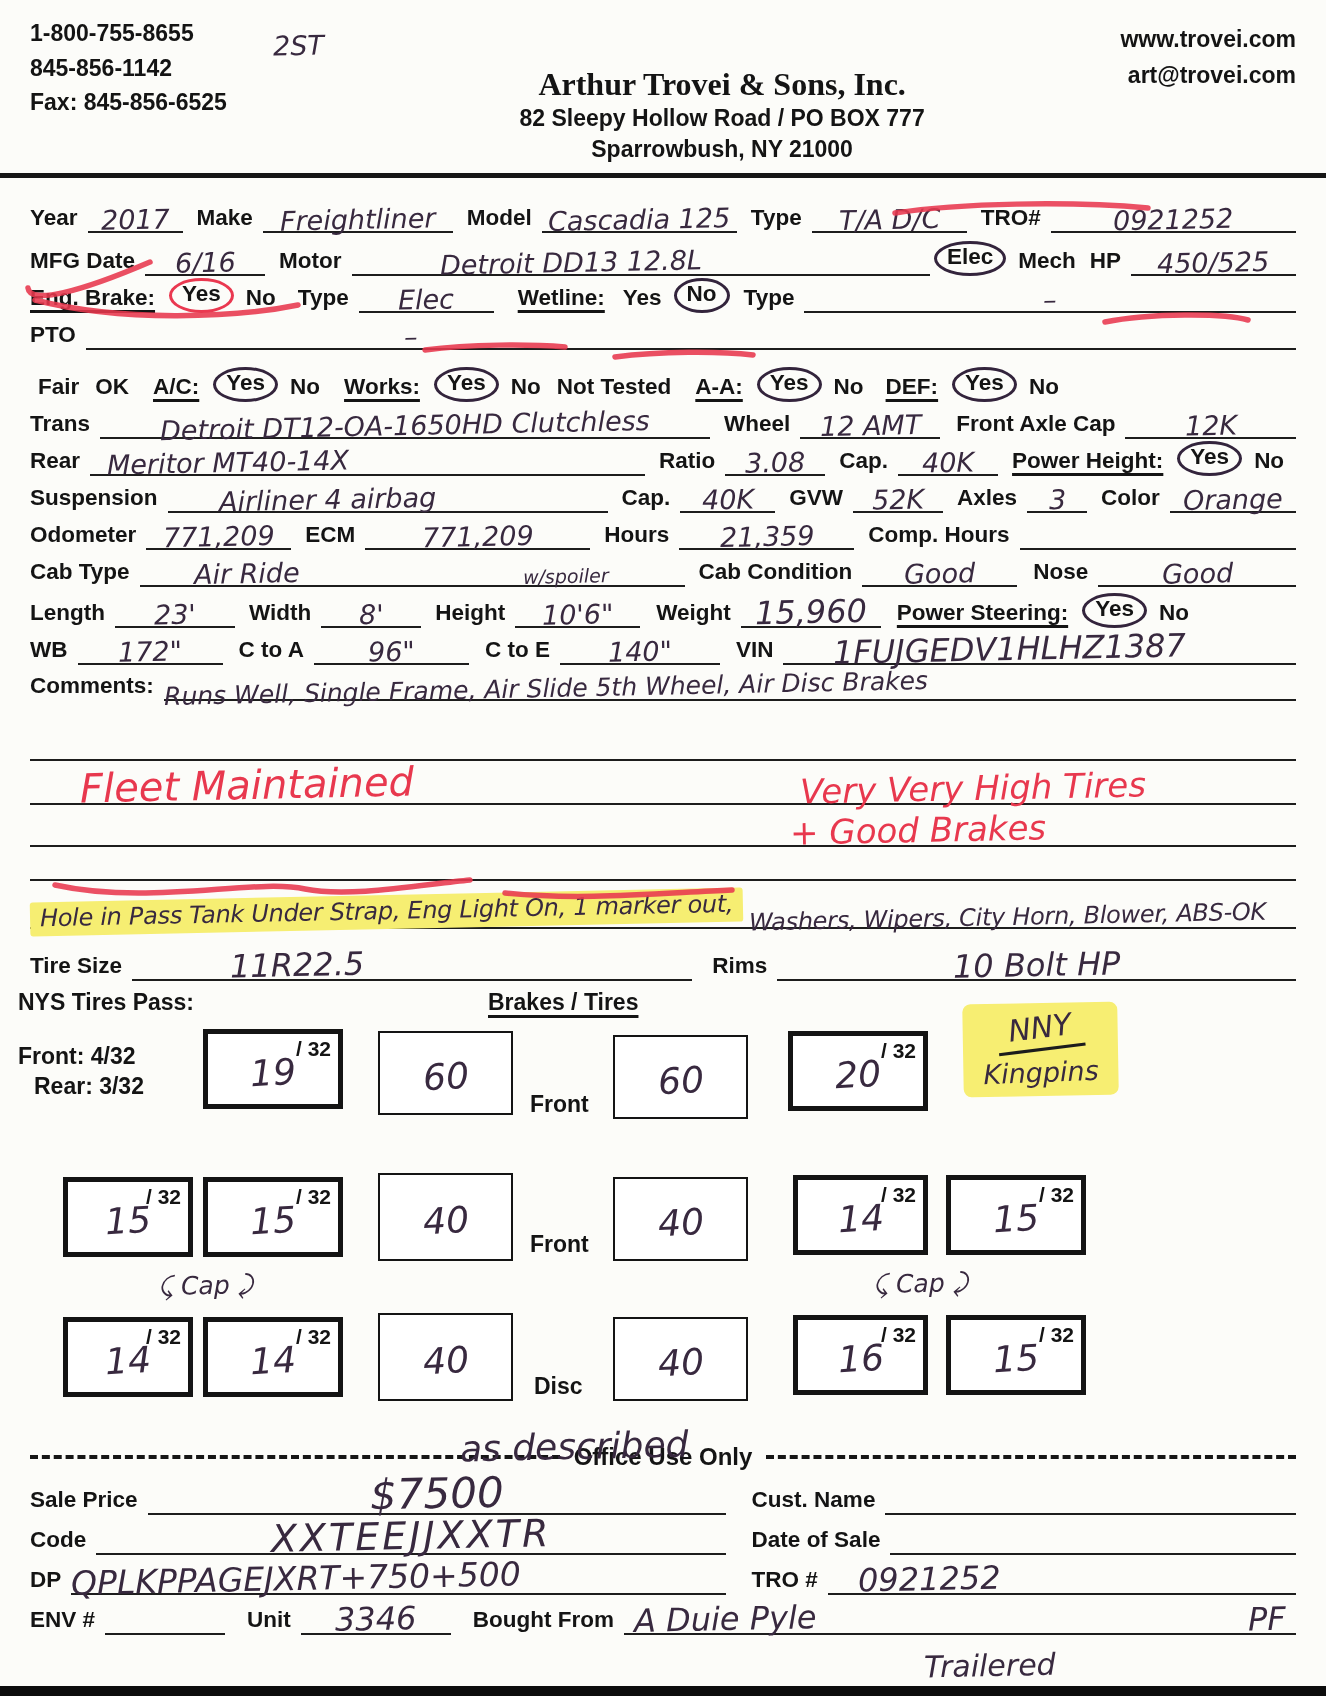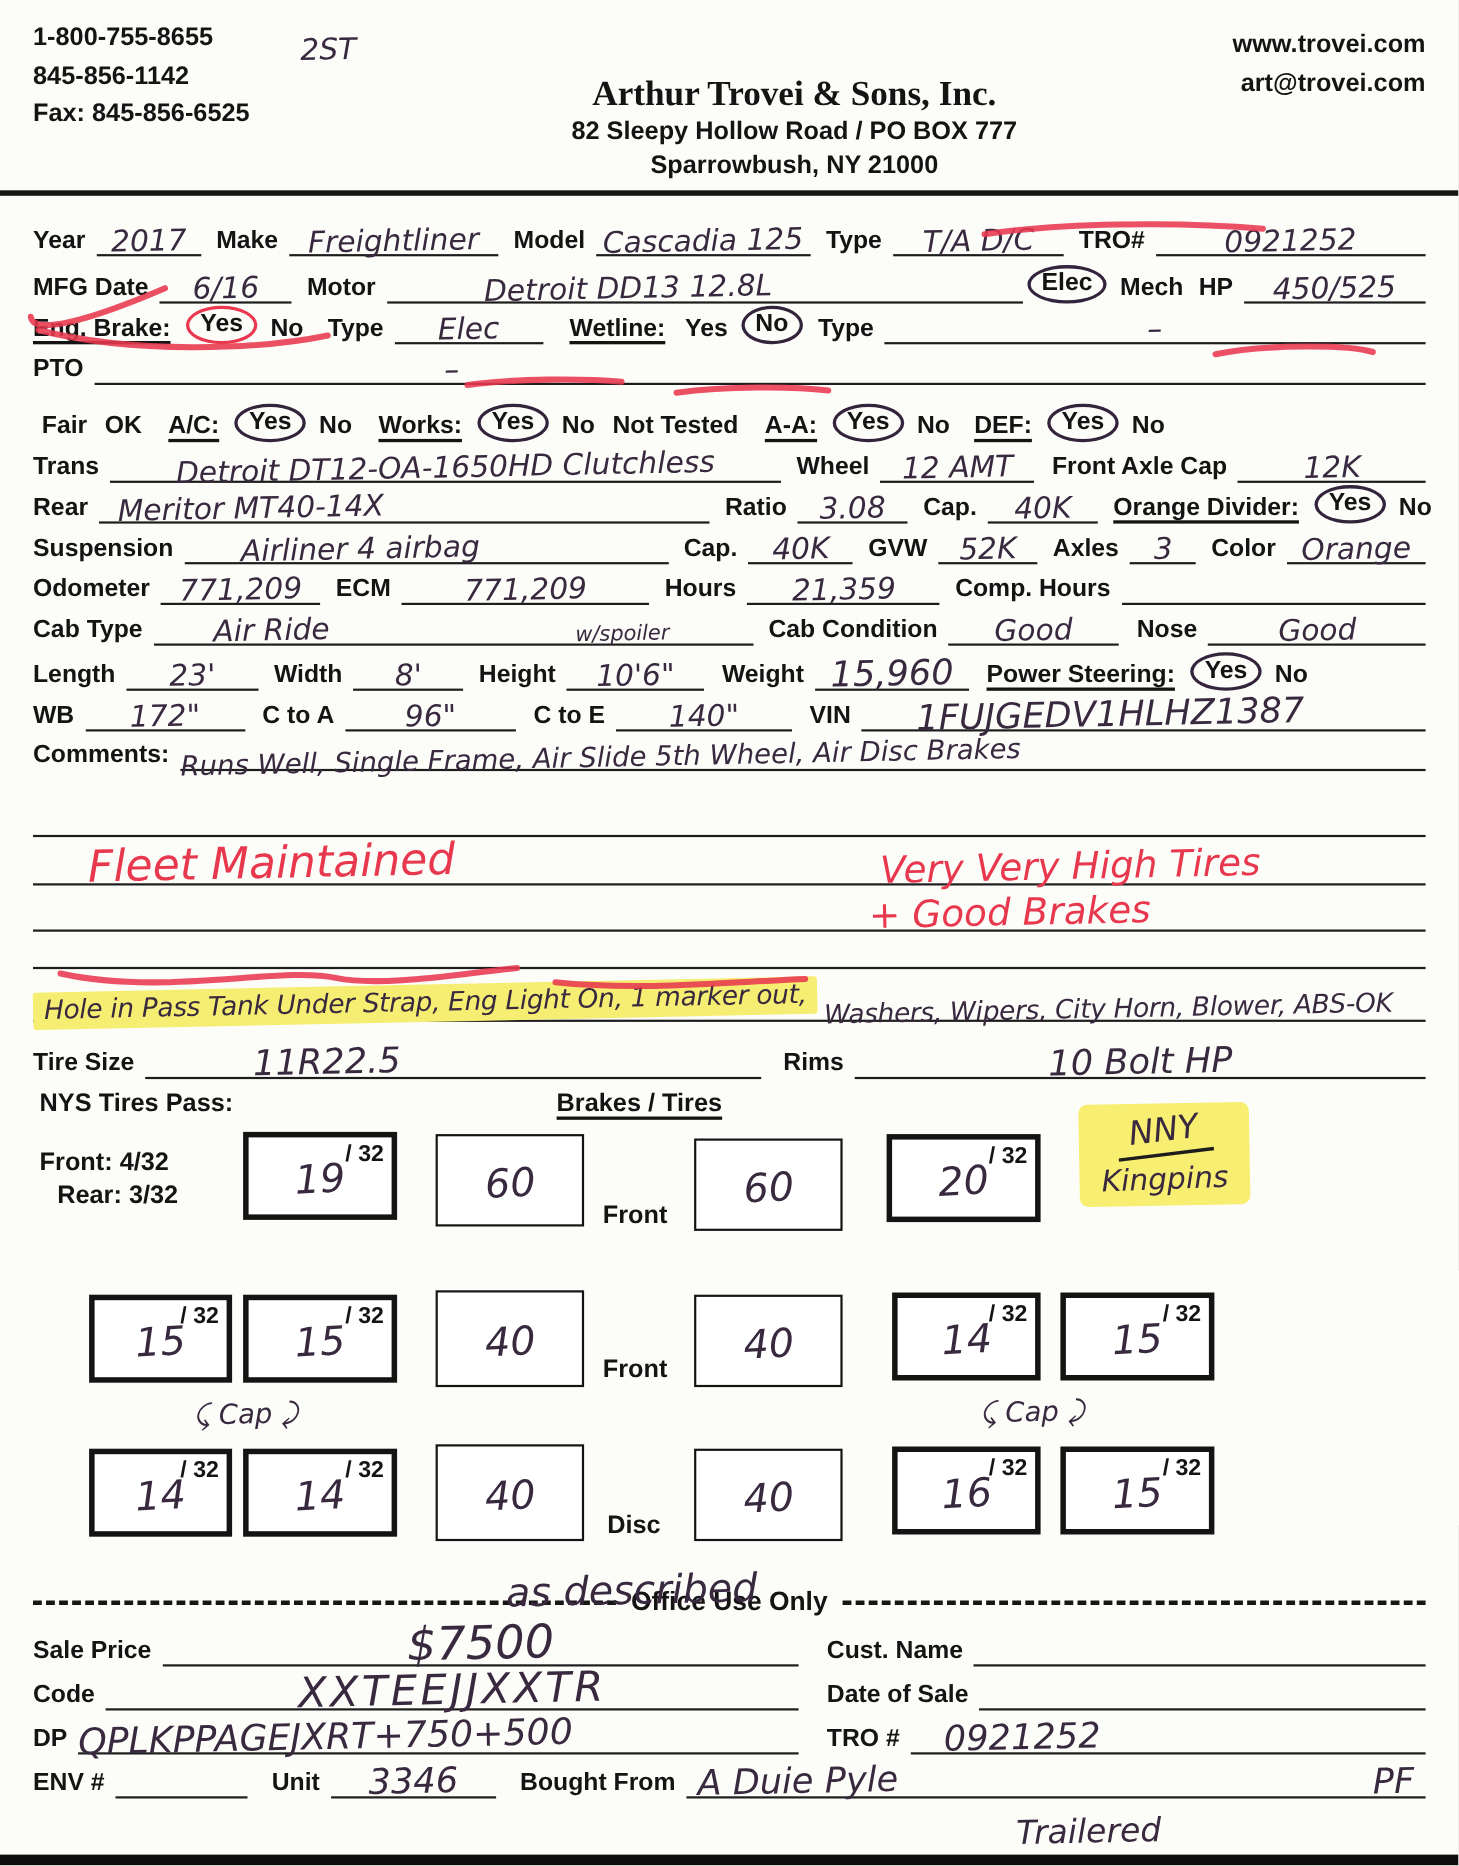--- a/index.html
+++ b/index.html
@@ -26,21 +26,21 @@
   .circ{border:3px solid #33243c;border-radius:50%;padding:0 10px 3px;margin:0 4px;}
   .redc{border-color:#ea3850;border-width:3.5px;}
   .hw{font-family:"DejaVu Sans",sans-serif;font-style:italic;font-weight:400;color:#38293f;
       font-size:27px;line-height:1;transform:rotate(-1.2deg);position:relative;top:2px;}
   .hw.big{font-size:32px;}
   .hw.red{color:#e8384e;}
   .hl{background:#f6ee72;padding:4px 10px 6px;border-radius:3px;}
   .above-note{position:absolute;top:-22px;left:8px;font-size:19px;white-space:nowrap;}
   .ruled{border-bottom:2.5px solid #1d1d1d;display:flex;align-items:flex-end;white-space:nowrap;}
   
-  .meas{position:relative;height:436px;margin:0 36px;font-weight:600;}
+  .meas{position:relative;height:436px;margin:0 18px;font-weight:600;}
   .meas-static{position:absolute;font-size:23px;font-weight:600;}
   .mbox{position:absolute;border:2.5px solid #141414;background:#fff;box-sizing:border-box;}
   .mbox.thick{border-width:5px;}
   .frac{position:absolute;top:3px;right:7px;font-size:21px;font-weight:700;font-style:normal;}
   .mval{position:absolute;left:50%;top:55%;transform:translate(-50%,-50%) rotate(-3deg);font-size:36px;}
   .nny{position:absolute;background:#f7ee72;padding:8px 20px 12px;transform:rotate(-1deg);
        text-align:center;border-radius:8px;}
   .nny .l1{font-size:30px;border-bottom:3.5px solid #1c1c1c;padding:0 12px 5px;margin-bottom:8px;
            display:inline-block;transform:rotate(-6deg);}
   .nny .l2{font-size:27px;display:block;}
@@ -188,21 +188,21 @@
           <span class="hw" style="margin-right:280px">Meritor MT40-14X</span>
         </span>
       <span class="lbl" style="padding-left:14px">Ratio</span>
       <span class="val" style="width:100px">
           <span class="hw">3.08</span>
         </span>
       <span class="lbl" style="padding-left:14px">Cap.</span>
       <span class="val" style="width:100px">
           <span class="hw">40K</span>
         </span>
-      <span class="lbl u-lbl" style="padding-left:14px">Orange Divider:</span>
+      <span class="lbl u-lbl" style="padding-left:14px">Power Height:</span>
       <span class="opt circ">Yes</span>
       <span class="opt">No</span>
     </div>
 
     <div class="row">
       <span class="lbl">Suspension</span>
       <span class="val" style="width:440px">
           <span class="hw" style="margin-right:120px">Airliner 4 airbag</span>
         </span>
       <span class="lbl" style="padding-left:14px">Cap.</span>

